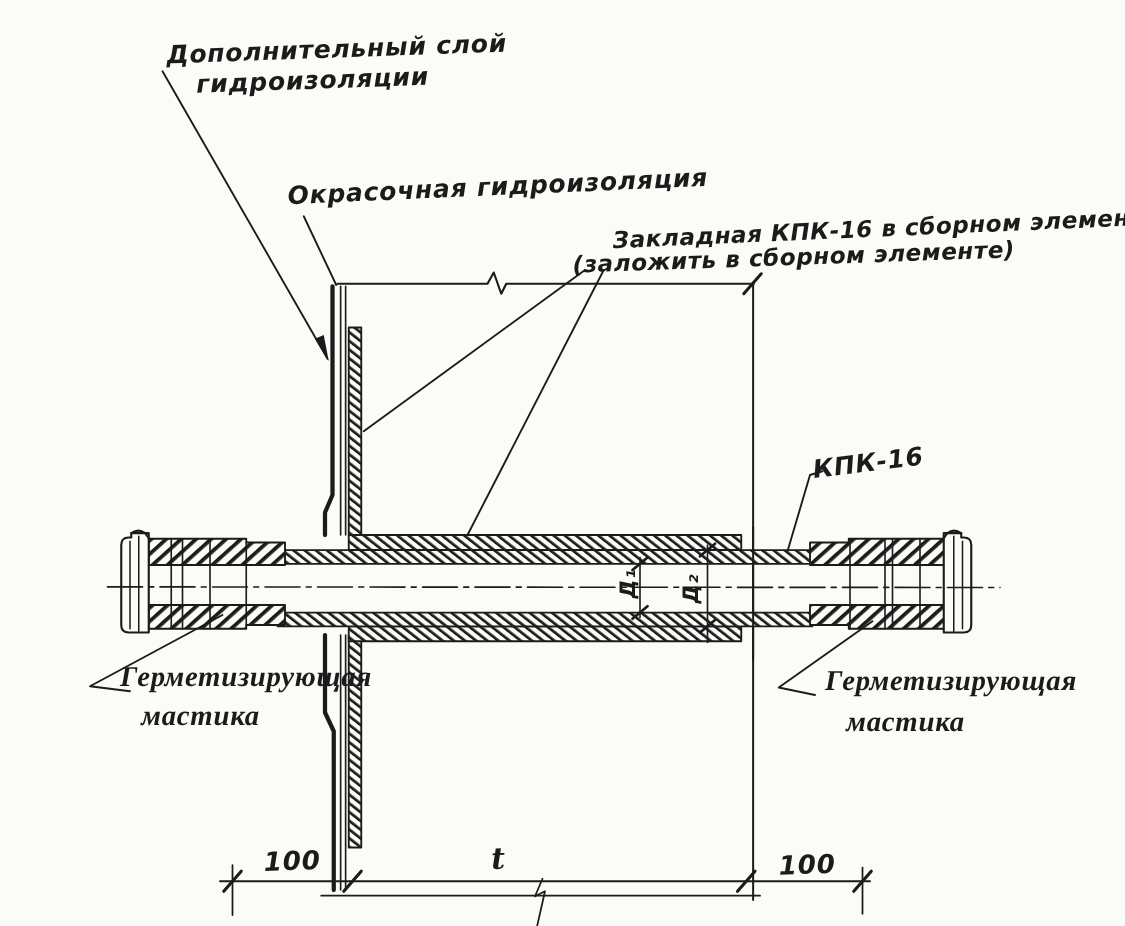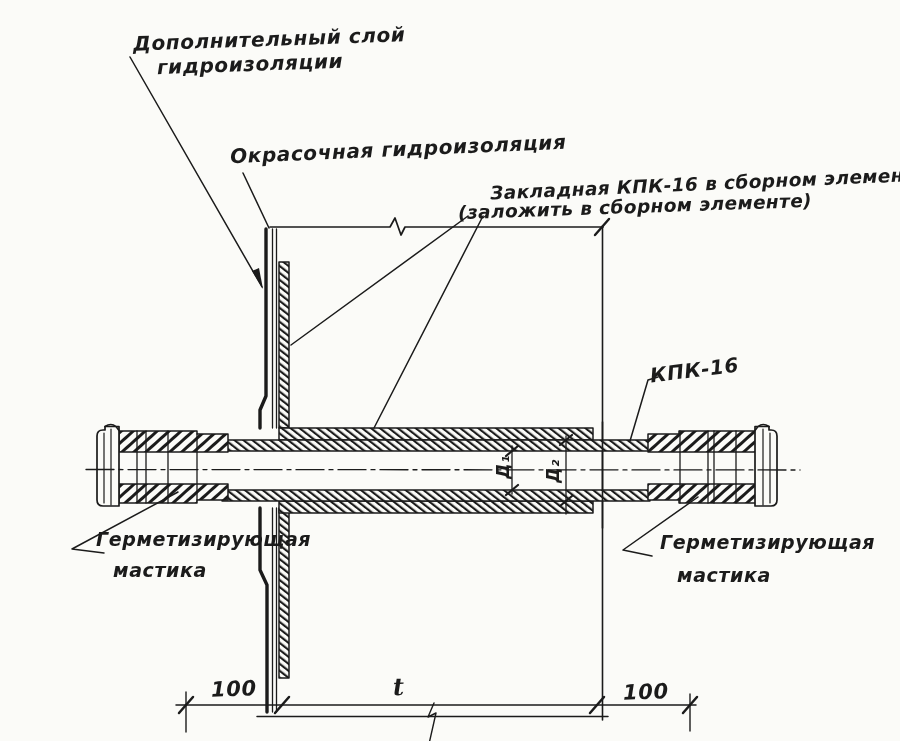--- a/index.html
+++ b/index.html
@@ -6,21 +6,21 @@
   html,body{margin:0;padding:0;background:#e8e8e4;}
   .sheet{
     position:relative;width:900px;height:741px;background:var(--paper);
     overflow:hidden;font-family:"DejaVu Sans",sans-serif;color:var(--ink);
   }
   .sheet svg{position:absolute;left:0;top:0;}
   .lbl{
     position:absolute;font-style:italic;font-weight:700;white-space:nowrap;
     letter-spacing:.6px;line-height:1.05;color:var(--ink);
   }
-  .f20{font-size:20px;} .f19{font-size:19px;} .f18{font-size:18.5px;letter-spacing:.4px;}
+  .f20{font-size:20px;} .f19{font-size:23px;font-family:Liberation Serif, serif;} .f18{font-size:18.5px;letter-spacing:.4px;}
   .dim{font-size:21px;font-style:italic;font-weight:700;}
   .tdim{font-family:"DejaVu Serif",serif;font-size:24px;}
   .rot{transform:rotate(-90deg);transform-origin:center center;width:36px;text-align:center;font-size:17px;}
   .r2{transform:rotate(-2deg);} .r25{transform:rotate(-2.5deg);}
   .r7{transform:rotate(-7deg);}
 </style>
 </head>
 <body>
 
 <div class="sheet">

